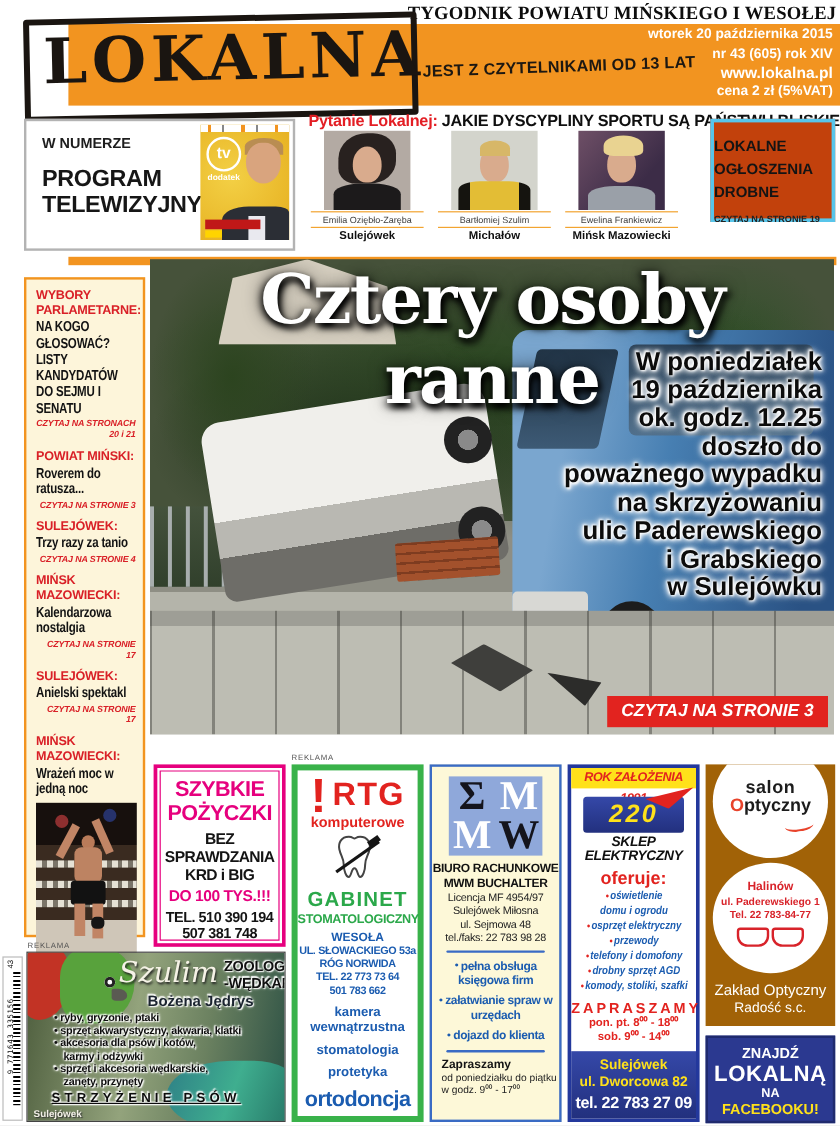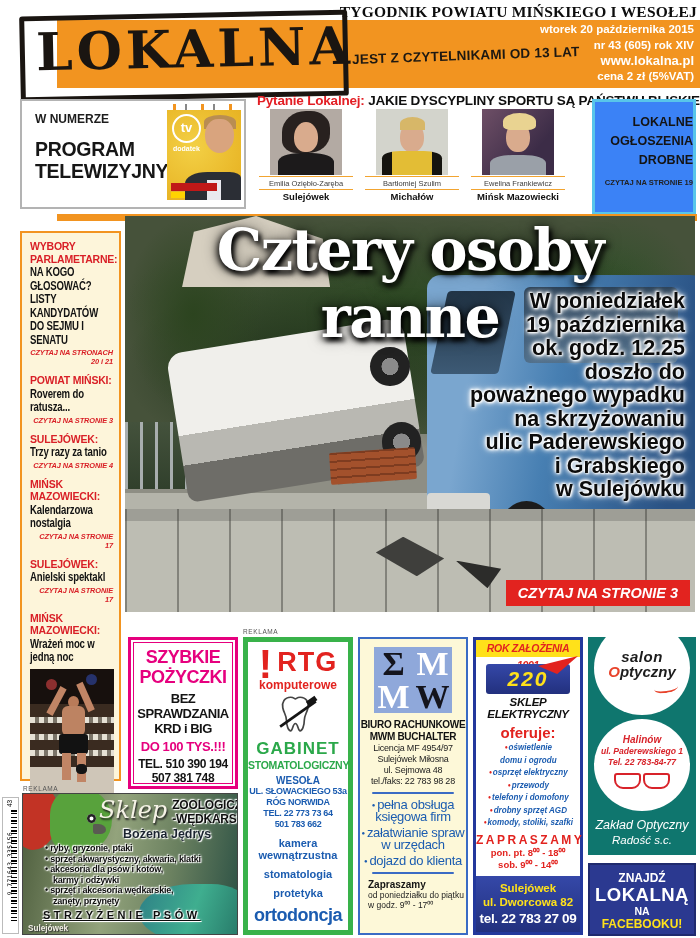--- a/index.html
+++ b/index.html
@@ -57,22 +57,22 @@
   .av1 .torso{position:absolute;left:8px;bottom:0;width:56px;height:22px;background:#1c1a1b;border-radius:40% 40% 0 0;}
   .av2{background:#d3d4cc;}
   .av2 .hair{position:absolute;left:24px;top:8px;width:25px;height:13px;background:#d7b768;border-radius:50% 50% 0 0;}
   .av2 .torso{position:absolute;left:6px;bottom:0;width:60px;height:24px;border-radius:30% 30% 0 0;
               background:linear-gradient(90deg,#15140f 0 16%,#e3bd35 16% 84%,#15140f 84%);}
   .av3{background:linear-gradient(130deg,#6e4f66,#3c2c47 70%);}
   .av3 .hair{position:absolute;left:21px;top:4px;width:33px;height:17px;background:#e9d391;border-radius:50% 50% 25% 25%;}
   .av3 .torso{position:absolute;left:8px;bottom:0;width:56px;height:20px;background:#9aa0a8;border-radius:40% 40% 0 0;}
 
   
-  .class-box{left:592px;top:99px;width:104px;height:116px;border:3px solid #58c5ea;
-             box-sizing:border-box;text-align:right;padding-top:11px;background:#3b82f6;}
+  .class-box{left:592px;top:99px;width:104px;height:86px;border:3px solid #58c5ea;
+             box-sizing:border-box;text-align:left;padding-top:11px;background:#c2410c;}
   .cl{font-size:12.5px;font-weight:bold;line-height:19px;color:#141414;}
   .class-note{font-size:7.6px;font-weight:bold;margin-top:8px;color:#222;}
 
   .hr-orange{left:57px;top:214px;width:640px;height:7px;background:#f29420;}
 
   
   .sidebar{left:20px;top:231px;width:101px;height:550px;box-sizing:border-box;
            border:2px solid #f29420;background:#fdf5da;padding:7px 6px 0 8px;}
   .sb-tag{color:#d92027;font-size:10.5px;font-weight:bold;line-height:12.5px;letter-spacing:-.2px;}
   .sb-title{font-size:12px;font-weight:bold;line-height:13.5px;color:#131313;letter-spacing:-.2px;
@@ -164,21 +164,21 @@
 
   .ad-mwm{left:358px;width:110px;height:298px;border:2px solid #3a6bc4;background:#fdf8d8;
           text-align:center;padding-top:8px;}
   .mwm-logo{width:78px;height:66px;margin:0 auto;background:#8fa8da;display:grid;
             grid-template-columns:1fr 1fr;font-family:"Liberation Serif",serif;font-weight:bold;
             font-size:34px;line-height:33px;color:#14141c;}
   .mwm-logo .w{color:#fff;}
   .mwm-l1{font-size:10px;font-weight:bold;margin-top:6px;line-height:12px;letter-spacing:-.3px;}
   .mwm-l2{font-size:9px;line-height:11px;color:#222;letter-spacing:-.2px;}
   .mwm-hr{height:2px;background:#3a6bc4;margin:5px 12px;border-radius:2px;}
-  .mwm-b{color:#1b5cb0;font-weight:normal;font-size:13px;line-height:12px;margin-top:4px;letter-spacing:-.3px;}
+  .mwm-b{color:#1b5cb0;font-weight:bold;font-size:10px;line-height:12px;margin-top:4px;letter-spacing:-.3px;}
   .mwm-b::before{content:"●";font-size:6px;vertical-align:2px;margin-right:2px;}
   .mwm-inv{font-size:10px;font-weight:bold;text-align:left;margin:3px 0 0 8px;color:#141414;}
   .mwm-inv2{font-size:8.5px;text-align:left;margin-left:8px;line-height:10px;color:#222;}
 
   .ad-220{left:473px;width:110px;height:298px;border:3px solid #23389c;text-align:center;
           display:flex;flex-direction:column;}
   .s220-year{background:#ffe11a;color:#e2231f;font-weight:bold;font-style:italic;
              font-size:10.5px;line-height:17px;height:17px;letter-spacing:-.3px;}
   .s220-logo{position:relative;width:84px;height:30px;margin:7px auto 2px;border-radius:3px;
              background:linear-gradient(#3548a8,#22307e);}
@@ -191,21 +191,21 @@
   .s220-bl{width:118%;margin-left:-9%;transform:scaleX(.85);}
   .s220-b{color:#1b5cb0;font-weight:bold;font-style:italic;font-size:9.5px;line-height:12.5px;
           white-space:pre-line;}
   .s220-b::before{content:"●";color:#e2231f;font-size:6px;vertical-align:1px;margin-right:1px;}
   .s220-zap{color:#e2231f;font-weight:bold;font-size:12px;letter-spacing:2.5px;margin-top:4px;}
   .s220-h{color:#e2231f;font-weight:bold;font-size:9.5px;line-height:12.5px;}
   .s220-foot{margin-top:auto;background:linear-gradient(#3548a8,#22307e);padding:5px 0 6px;}
   .s220-city{color:#ffe11a;font-weight:bold;font-size:11.5px;line-height:14px;}
   .s220-tel{color:#fff;font-weight:bold;font-size:13.5px;margin-top:2px;letter-spacing:-.3px;}
 
-  .ad-salon{left:588px;width:108px;height:218px;background:#0f766e;overflow:hidden;border:none;font-style:italic;}
+  .ad-salon{left:588px;width:108px;height:218px;background:#a16207;overflow:hidden;border:none;}
   .sal-c{position:absolute;background:#fff;border-radius:50%;}
   .sal-c1{left:6px;top:-16px;width:96px;height:94px;}
   .sal-logo{position:absolute;left:0;right:0;top:28px;text-align:center;font-weight:bold;color:#1c1c1c;}
   .sal-l1{font-size:15px;line-height:15px;letter-spacing:.5px;}
   .sal-l2{font-size:15px;line-height:16px;}
   .sal-l2::first-letter{color:#e8432b;}
   .sal-sw{position:absolute;left:60px;top:62px;width:24px;height:8px;border-bottom:2px solid #e8432b;
           border-radius:50%;transform:rotate(-8deg);}
   .sal-c2{left:6px;top:82px;width:96px;height:92px;text-align:center;padding-top:15px;box-sizing:border-box;}
   .sal-city{color:#d8232a;font-weight:bold;font-size:10px;line-height:12px;}
@@ -535,21 +535,21 @@
   </div>
 
   <div class="ad ad-zoo">
     <div class="zoo-red"></div>
     <div class="zoo-green"></div>
     <div class="zoo-eye"></div>
     <div class="zoo-beak"></div>
     <div class="zoo-liz"></div>
     <div class="zoo-txt">
       <div class="zoo-head">
-        <span class="zoo-script">Sklep</span>
+        <span class="zoo-script">Szulim</span>
         <span class="zoo-type">
           <span style="display:block">ZOOLOGICZNO-</span>
           <span style="display:block">-WĘDKARSKI</span>
         </span>
       </div>
       <div class="zoo-owner">Bożena Jędrys</div>
       <div class="zoo-b">ryby, gryzonie, ptaki</div>
       <div class="zoo-b">sprzęt akwarystyczny, akwaria, klatki</div>
       <div class="zoo-b">akcesoria dla psów i kotów,
 karmy i odżywki</div>

